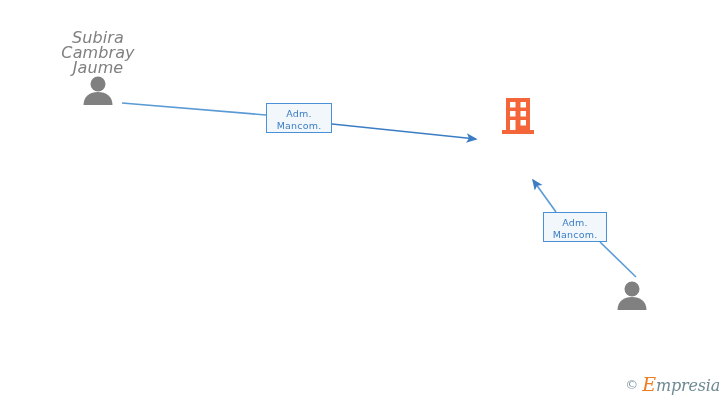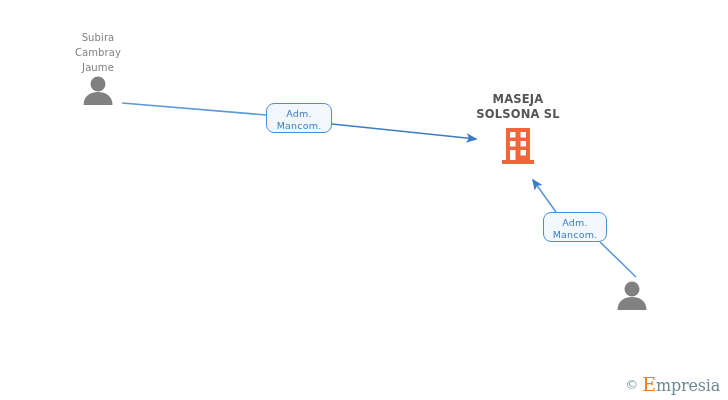--- a/index.html
+++ b/index.html
@@ -26,25 +26,26 @@
     height: 400px;
   }
 
   
   .person-node {
     position: absolute;
     width: 140px;
     text-align: center;
   }
   .person-label {
-    font-size: 10px;
+    font-size: 16px;
     line-height: 15px;
     color: #808080;
     letter-spacing: 0.1px;
     white-space: pre-line;
+    font-style: italic;
   }
   .person-glyph {
     width: 140px;
     height: 30px;
     display: block;
   }
 
   
   #company-node {
     position: absolute;
@@ -64,21 +65,21 @@
   #company-glyph-wrap {
     margin-top: 4px;
     height: 38px;
   }
 
   
   .relation-box {
     position: absolute;
     box-sizing: border-box;
     border: 1px solid #4a90d9;
-    border-radius: 8px;
+    border-radius: 0;
     background: #f2f7fc;
     color: #3b7dc4;
     font-size: 9.5px;
     line-height: 12px;
     text-align: center;
     padding-top: 4px;
     letter-spacing: 0.2px;
     white-space: pre-line;
   }
   #relation-box-1 {
@@ -103,20 +104,21 @@
     align-items: center;
     gap: 4px;
   }
   #watermark-copyright {
     font-size: 13px;
     color: #7e9aa3;
     line-height: 1;
   }
   #watermark-brand {
     font-family: "DejaVu Serif", "Liberation Serif", serif;
+    font-style: italic;
     font-size: 16px;
     line-height: 1;
     color: #6d8a93;
     letter-spacing: -0.2px;
   }
   #watermark-brand .brand-initial {
     color: #ef7d22;
     font-size: 19px;
   }
 </style>
@@ -148,22 +150,20 @@
     <svg class="person-glyph" viewBox="0 0 140 30">
       <circle cx="70" cy="9" r="7.5" fill="#808080"></circle>
       <path d="M55.5 30 C55.5 21.2 62 17 70 17 C78 17 84.5 21.2 84.5 30 Z" fill="#808080"></path>
     </svg>
   </div>
 
   <div class="relation-box" id="relation-box-1">Adm.
 Mancom.</div>
 
   <div id="company-node">
-    <div id="company-name">MASEJA
-SOLSONA SL</div>
     <div id="company-glyph-wrap">
       <svg width="34" height="38" viewBox="0 0 34 38">
 
         <rect x="5" y="2" width="24" height="32" fill="#f4663a"></rect>
 
         <rect x="1" y="34" width="32" height="4" fill="#f4663a"></rect>
 
         <rect x="9" y="6" width="5.5" height="5.5" fill="#ffffff"></rect>
         <rect x="19.5" y="6" width="5.5" height="5.5" fill="#ffffff"></rect>
         <rect x="9" y="15" width="5.5" height="5.5" fill="#ffffff"></rect>

